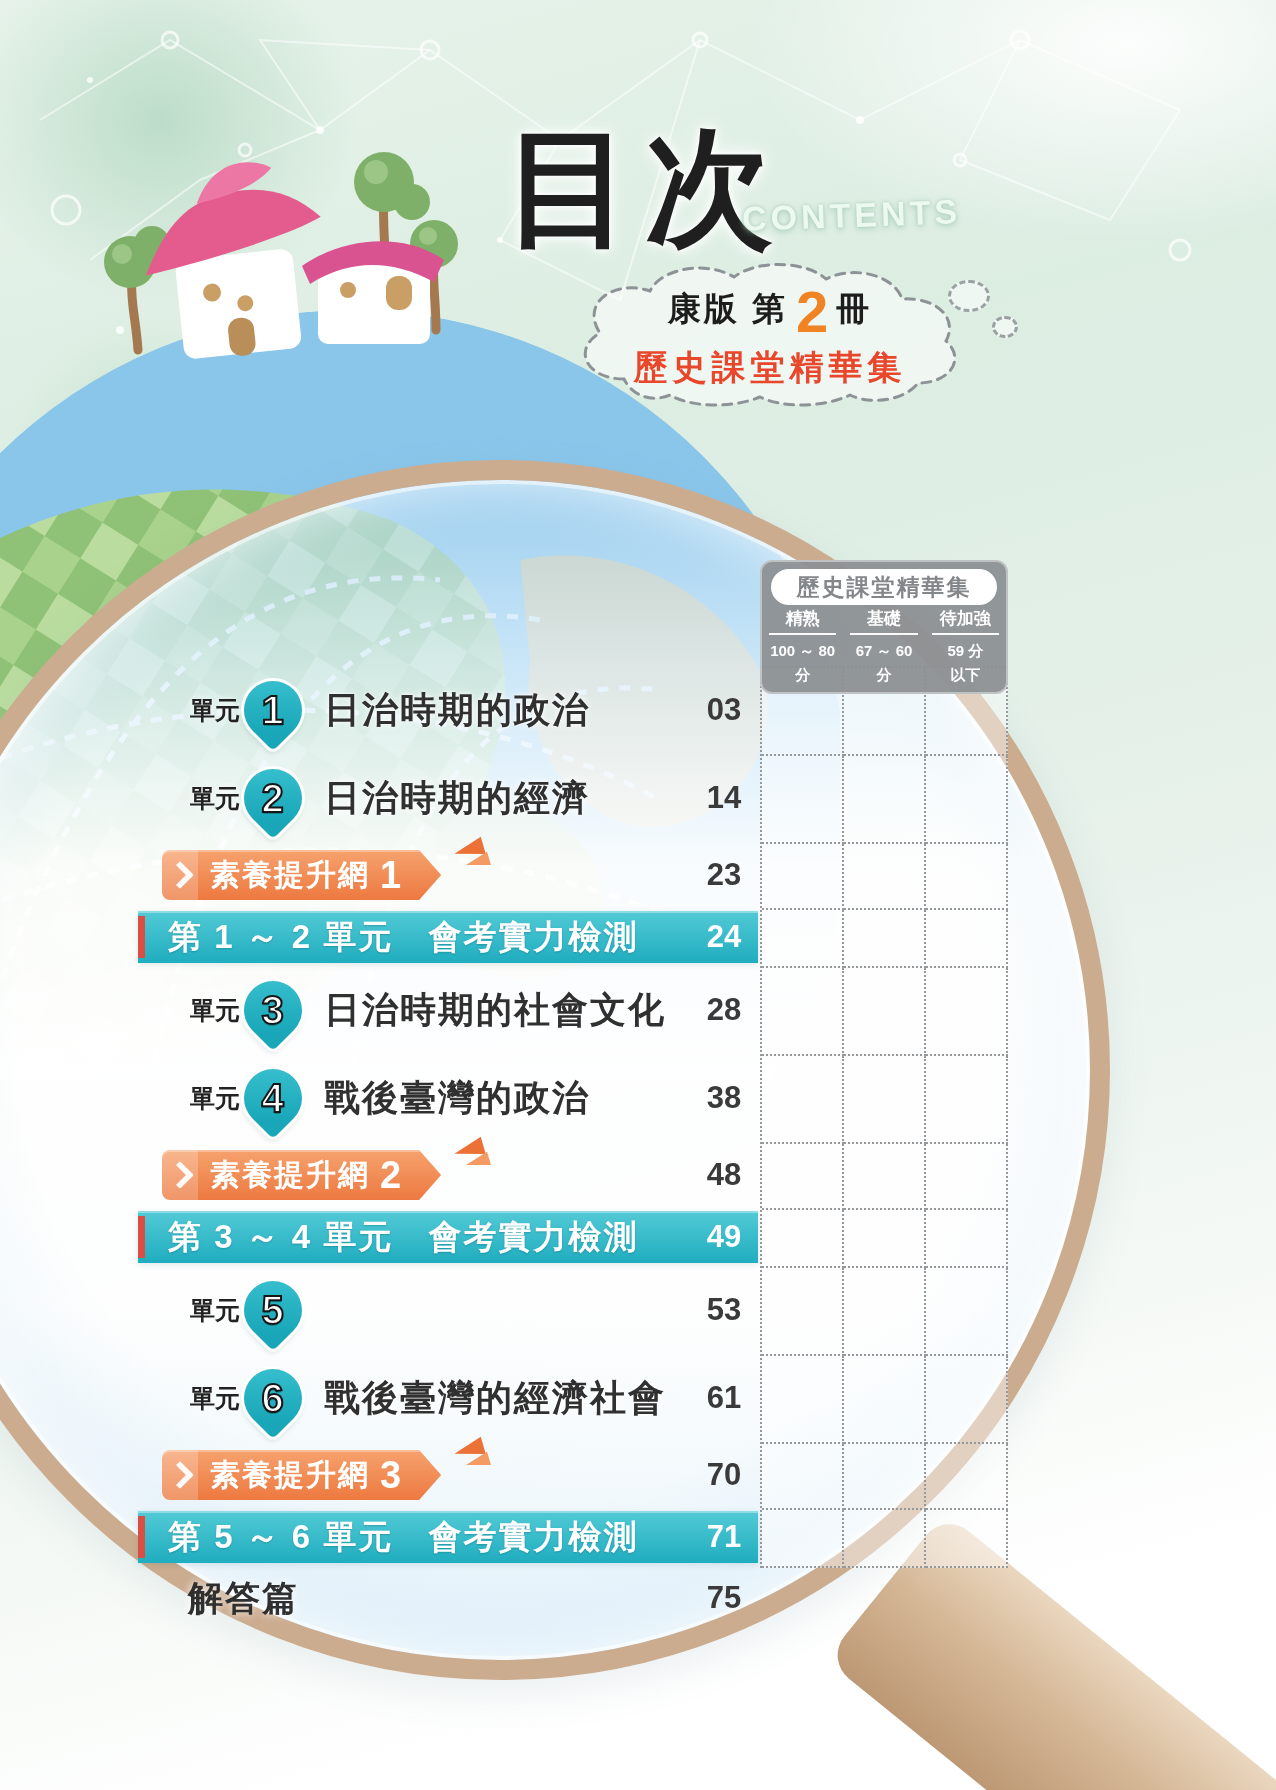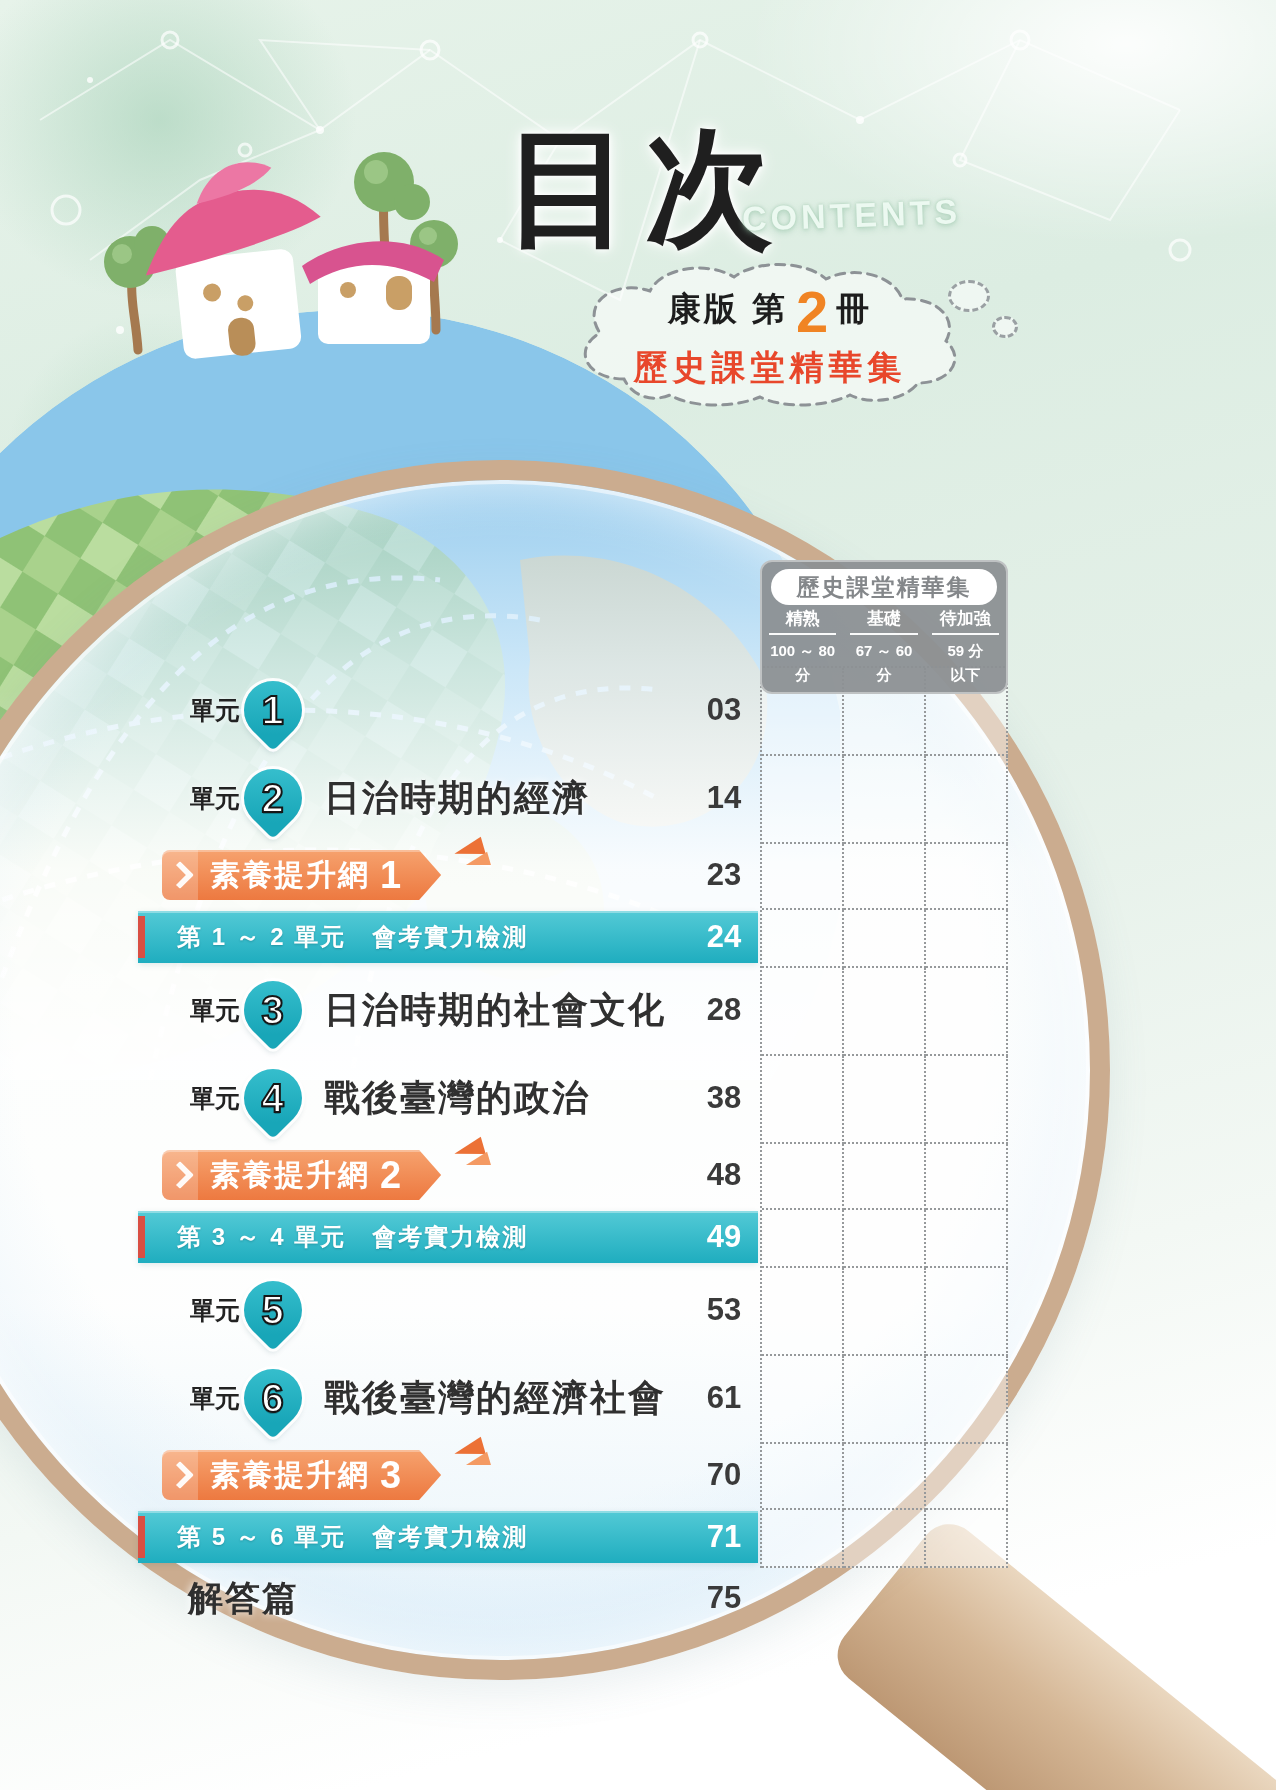--- a/index.html
+++ b/index.html
@@ -95,21 +95,21 @@
   .flyer{position:absolute;left:300px;top:-2px;width:44px;height:34px;transform:rotate(-16deg);}
   .flyer::before{content:"";position:absolute;left:6px;top:0;border-style:solid;border-width:9px 30px 9px 0;
         border-color:transparent #ec7136 transparent transparent;}
   .flyer::after{content:"";position:absolute;left:14px;top:16px;border-style:solid;border-width:7px 24px 7px 0;
         border-color:transparent #f49a63 transparent transparent;}
 
   .exam-banner{position:absolute;left:-12px;right:-2px;top:3px;bottom:3px;
         background:linear-gradient(180deg,#53cad6,#1fadbf);display:flex;align-items:center;
         box-shadow:inset 0 2px 0 rgba(255,255,255,.35),0 2px 6px rgba(0,90,100,.12);}
   .exam-banner::before{content:"";position:absolute;left:0;top:5px;bottom:5px;width:7px;background:#d94f43;}
-  .exam-text{margin-left:39px;font-size:24px;font-weight:800;color:#fff;letter-spacing:2px;
+  .exam-text{margin-left:30px;font-size:33px;font-weight:800;color:#fff;letter-spacing:2px;
         text-shadow:0 1px 2px rgba(0,80,90,.3);}
 
   .row-plain{padding-left:38px;box-sizing:border-box;}
   .plain-text{font-size:35px;font-weight:800;color:#2f2f2f;letter-spacing:2px;
         text-shadow:0 0 8px rgba(255,255,255,.95);}
 </style>
 </head>
 <body>
 
 <div id="page">
@@ -323,20 +323,21 @@
         <div class="grid-cell"></div>
         <div class="grid-cell"></div>
       </div>
     </div>
   <div id="toc-rows">
       <div class="toc-row row-unit" style="height: 88px;">
         <span class="unit-prefix">單元</span>
         <div class="unit-badge">
           <span class="unit-badge-num">1</span>
         </div>
+        <span class="unit-title">日治時期的政治</span>
         <span class="page-num">03</span>
       </div>
       <div class="toc-row row-unit" style="height: 88px;">
         <span class="unit-prefix">單元</span>
         <div class="unit-badge">
           <span class="unit-badge-num">2</span>
         </div>
         <span class="unit-title">日治時期的經濟</span>
         <span class="page-num">14</span>
       </div>

